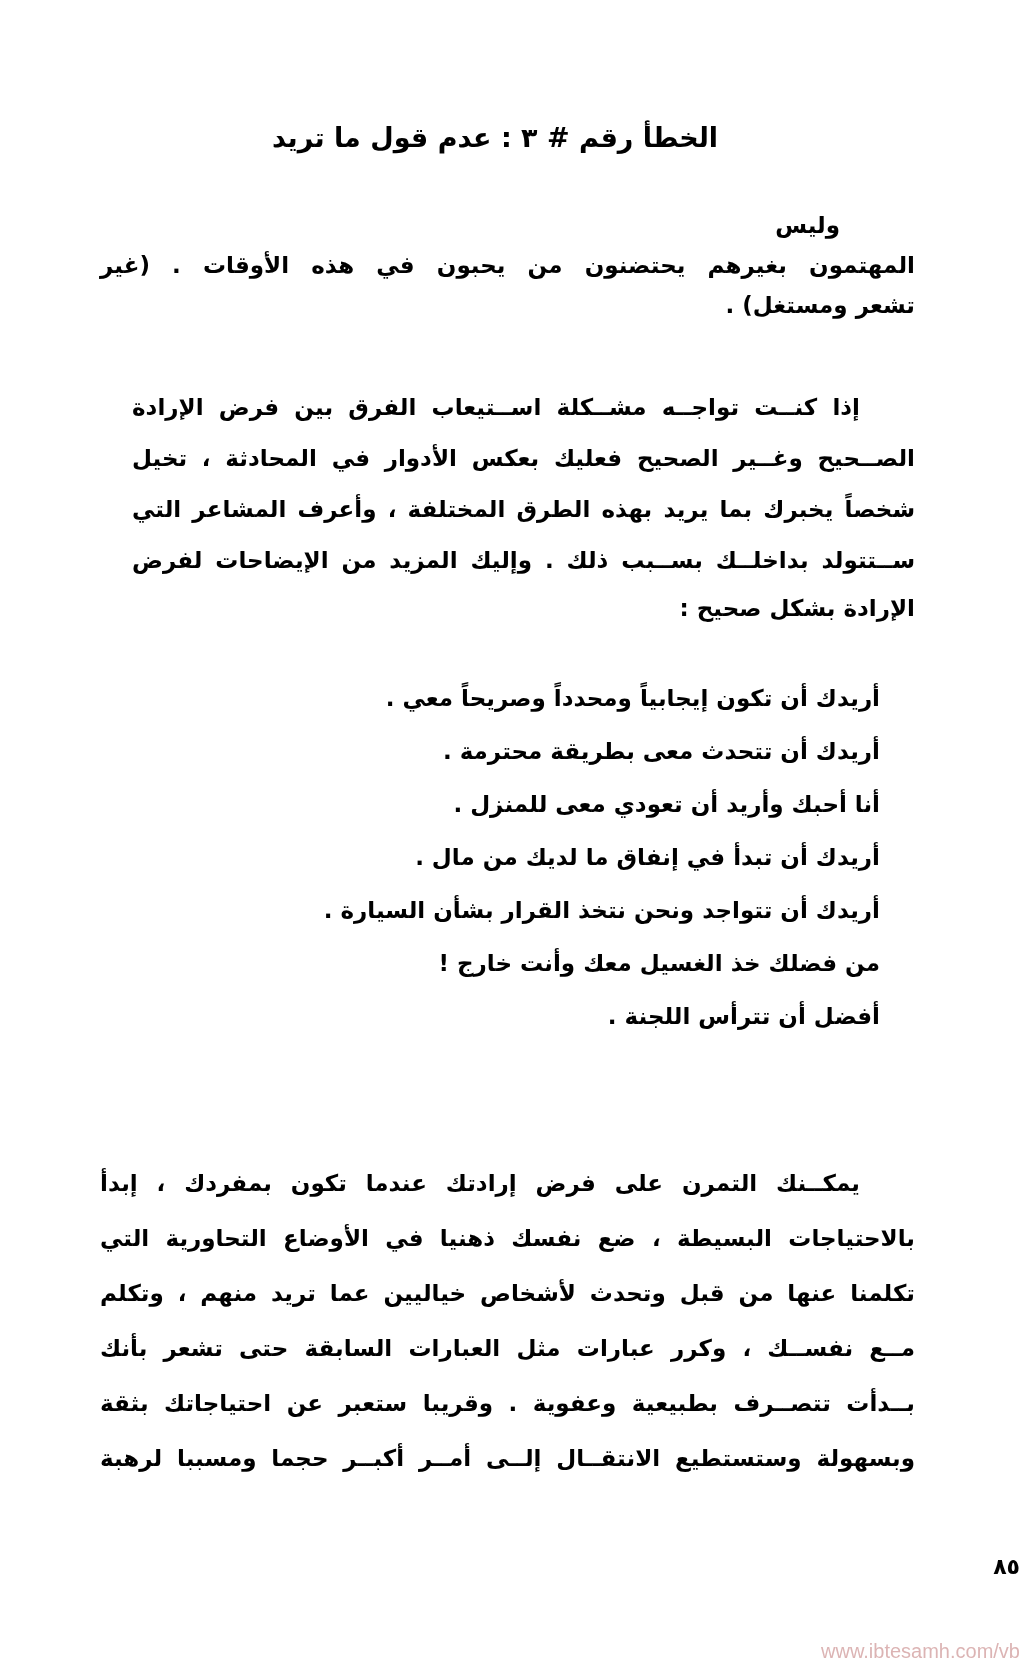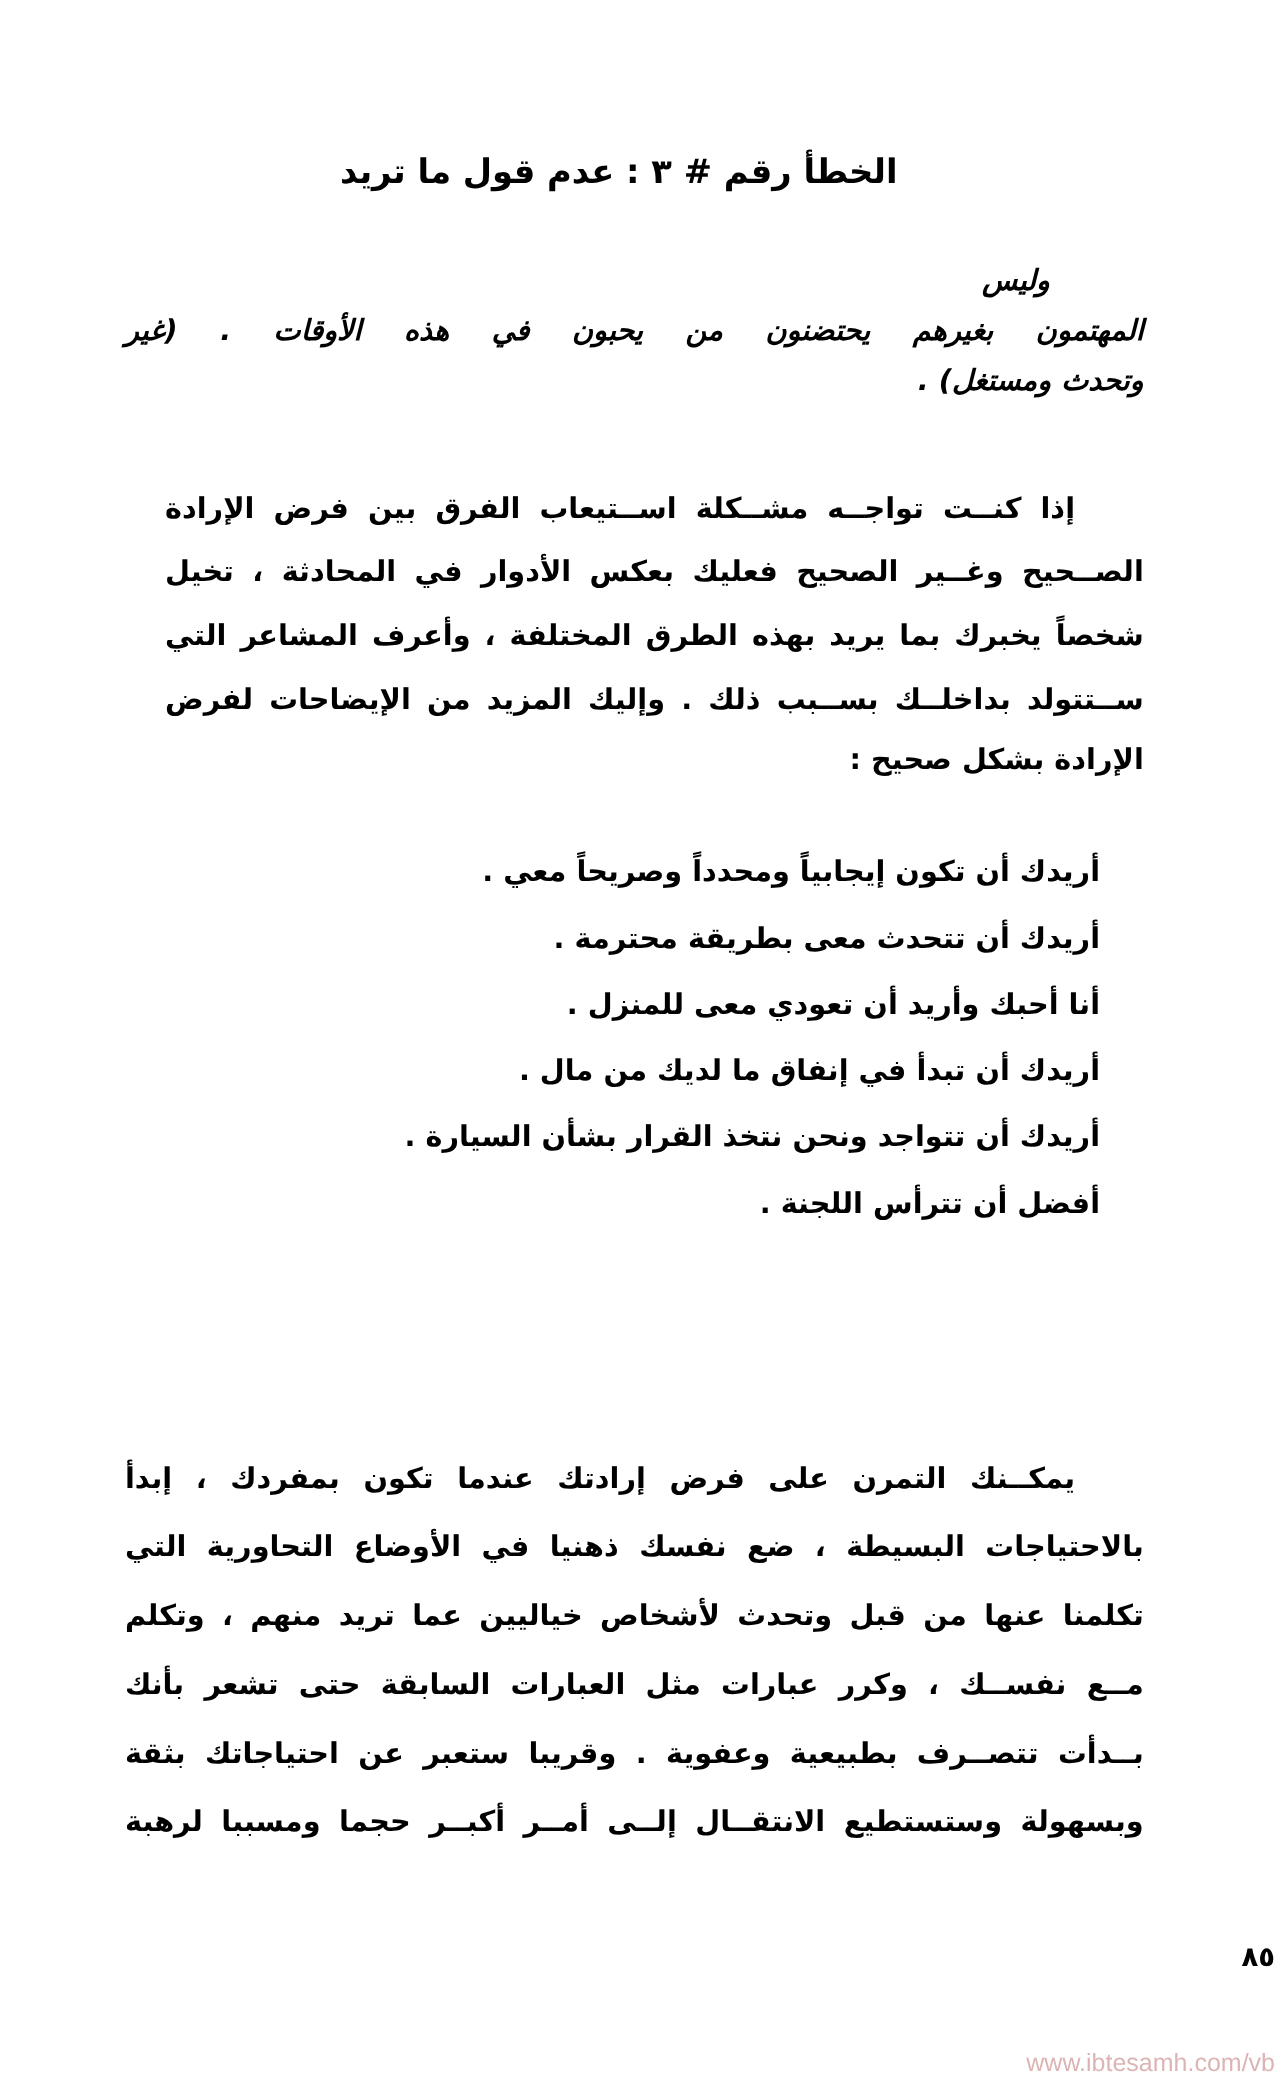--- a/index.html
+++ b/index.html
@@ -47,21 +47,20 @@
       display: block;
       white-space: nowrap;
       text-align: justify;
       text-align-last: justify;
     }
     .line.last {
       text-align-last: right;
     }
     .quote-tail {
       top: 205px;
-      font-style: italic;
     }
     .quote-tail .word {
       display: block;
       padding-right: 75px;
       line-height: 40px;
       height: 40px;
     }
     .quote-tail .line {
       line-height: 40px;
       height: 40px;
@@ -133,37 +132,38 @@
 </head>
 <body>
 
 <div class="page">
 
   <div class="title">الخطأ رقم # ٣ : عدم قول ما تريد</div>
 
   <div class="block quote-tail">
     <span class="word">وليس</span>
     <span class="line">المهتمون بغيرهم يحتضنون من يحبون في هذه الأوقات . (غير</span>
-    <span class="line last">وتحدث ومستغل) .</span>
+    <span class="line last">تشعر ومستغل) .</span>
   </div>
 
   <div class="block para1">
     <span class="line first">إذا كنــت تواجــه مشــكلة اســتيعاب الفرق بين فرض الإرادة</span>
     <span class="line">الصــحيح وغــير الصحيح فعليك بعكس الأدوار في المحادثة ، تخيل</span>
     <span class="line">شخصاً يخبرك بما يريد بهذه الطرق المختلفة ، وأعرف المشاعر التي</span>
     <span class="line">ســتتولد بداخلــك بســبب ذلك . وإليك المزيد من الإيضاحات لفرض</span>
     <span class="line last">الإرادة بشكل صحيح :</span>
   </div>
 
   <div class="examples">
     <span class="item">أريدك أن تكون إيجابياً ومحدداً وصريحاً معي .</span>
     <span class="item">أريدك أن تتحدث معى بطريقة محترمة .</span>
     <span class="item">أنا أحبك وأريد أن تعودي معى للمنزل .</span>
     <span class="item">أريدك أن تبدأ في إنفاق ما لديك من مال .</span>
     <span class="item">أريدك أن تتواجد ونحن نتخذ القرار بشأن السيارة .</span>
+    <span class="item">من فضلك خذ الغسيل معك وأنت خارج !</span>
     <span class="item">أفضل أن تترأس اللجنة .</span>
   </div>
 
   <div class="block para2">
     <span class="line first">يمكــنك التمرن على فرض إرادتك عندما تكون بمفردك ، إبدأ</span>
     <span class="line">بالاحتياجات البسيطة ، ضع نفسك ذهنيا في الأوضاع التحاورية التي</span>
     <span class="line">تكلمنا عنها من قبل وتحدث لأشخاص خياليين عما تريد منهم ، وتكلم</span>
     <span class="line">مــع نفســك ، وكرر عبارات مثل العبارات السابقة حتى تشعر بأنك</span>
     <span class="line">بــدأت تتصــرف بطبيعية وعفوية . وقريبا ستعبر عن احتياجاتك بثقة</span>
     <span class="line">وبسهولة وستستطيع الانتقــال إلــى أمــر أكبــر حجما ومسببا لرهبة</span>

